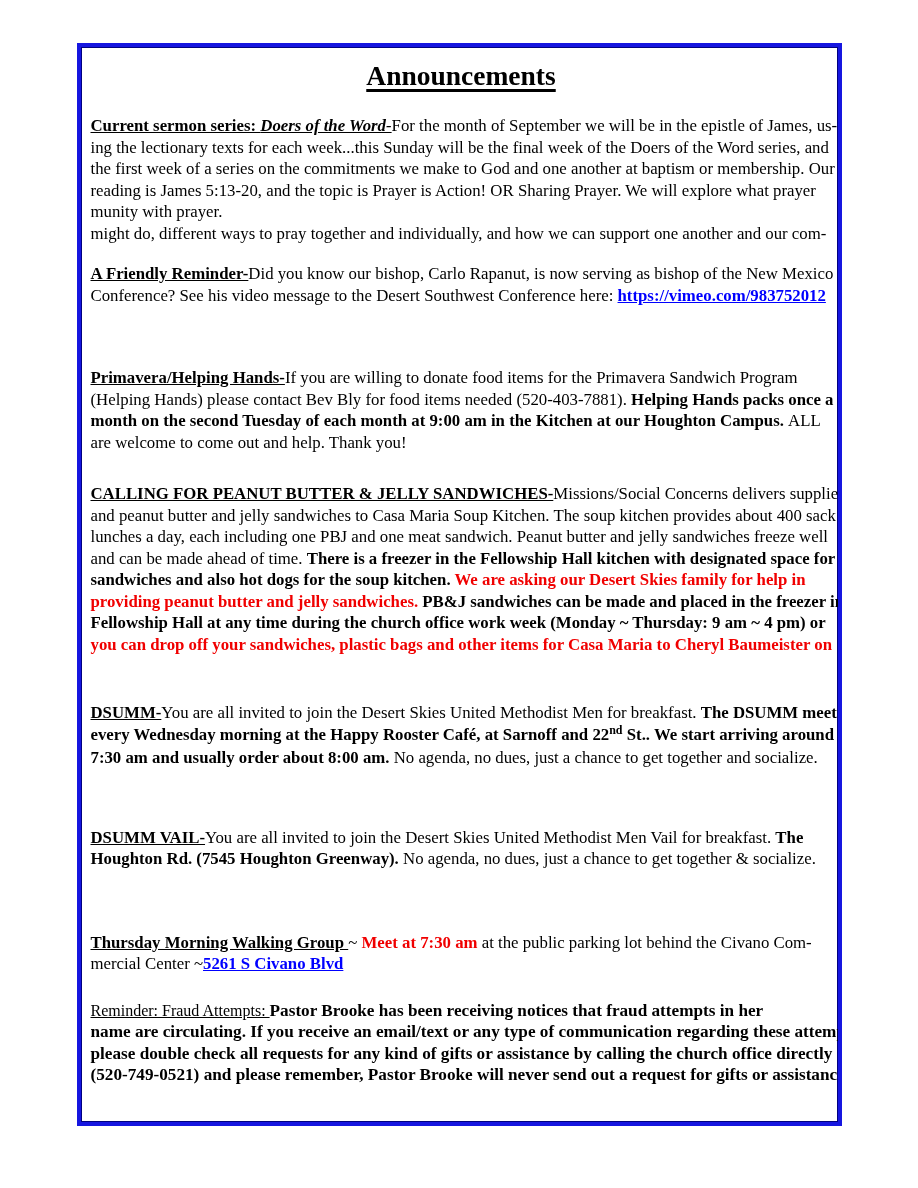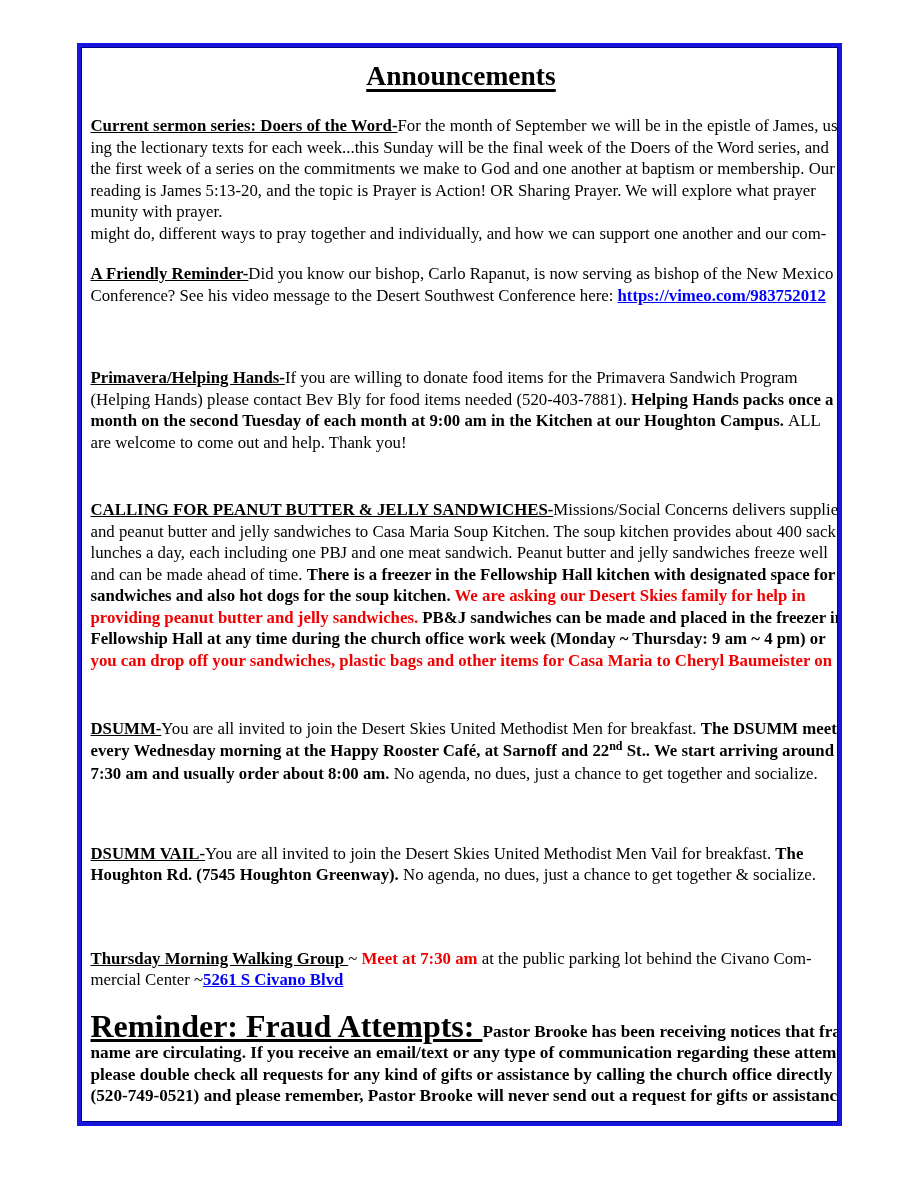--- a/index.html
+++ b/index.html
@@ -37,29 +37,29 @@
     text-decoration-thickness:2.5px;
     text-underline-offset:4px;
   }
   .para{
     font-size:16.8px;
     line-height:21.5px;
   }
   .line{white-space:pre;}
   .r-b{font-weight:bold;}
   .r-bu{font-weight:bold;text-decoration:underline;}
-  .r-biu{font-weight:bold;text-decoration:underline;}
+  .r-biu{font-weight:bold;font-style:italic;text-decoration:underline;}
   .r-rb{font-weight:bold;color:var(--red);}
   .r-link{font-weight:bold;color:var(--link);text-decoration:underline;cursor:pointer;}
   .r-bsup{font-weight:bold;font-size:12px;position:relative;top:-6px;}
-  .r-hl{font-weight:bold;text-decoration:underline;font-size:32px;}
+  .r-hl{font-weight:normal;text-decoration:underline;font-size:16px;}
   
   .para-sermon-series{margin-top:22px;margin-bottom:19px;}
   .para-friendly-reminder{margin-bottom:61px;}
-  .para-primavera-helping-hands{margin-bottom:46px;}
+  .para-primavera-helping-hands{margin-bottom:30px;}
   .para-peanut-butter-jelly{margin-bottom:47px;}
   .para-dsumm{margin-bottom:58px;}
   .para-dsumm-vail{margin-bottom:62px;}
   .para-walking-group{margin-bottom:25px;}
   .para-fraud-alert{font-size:17.2px;line-height:21.6px;font-weight:bold;margin-bottom:0;}
 </style>
 </head>
 <body>
 
 <div class="doc">

